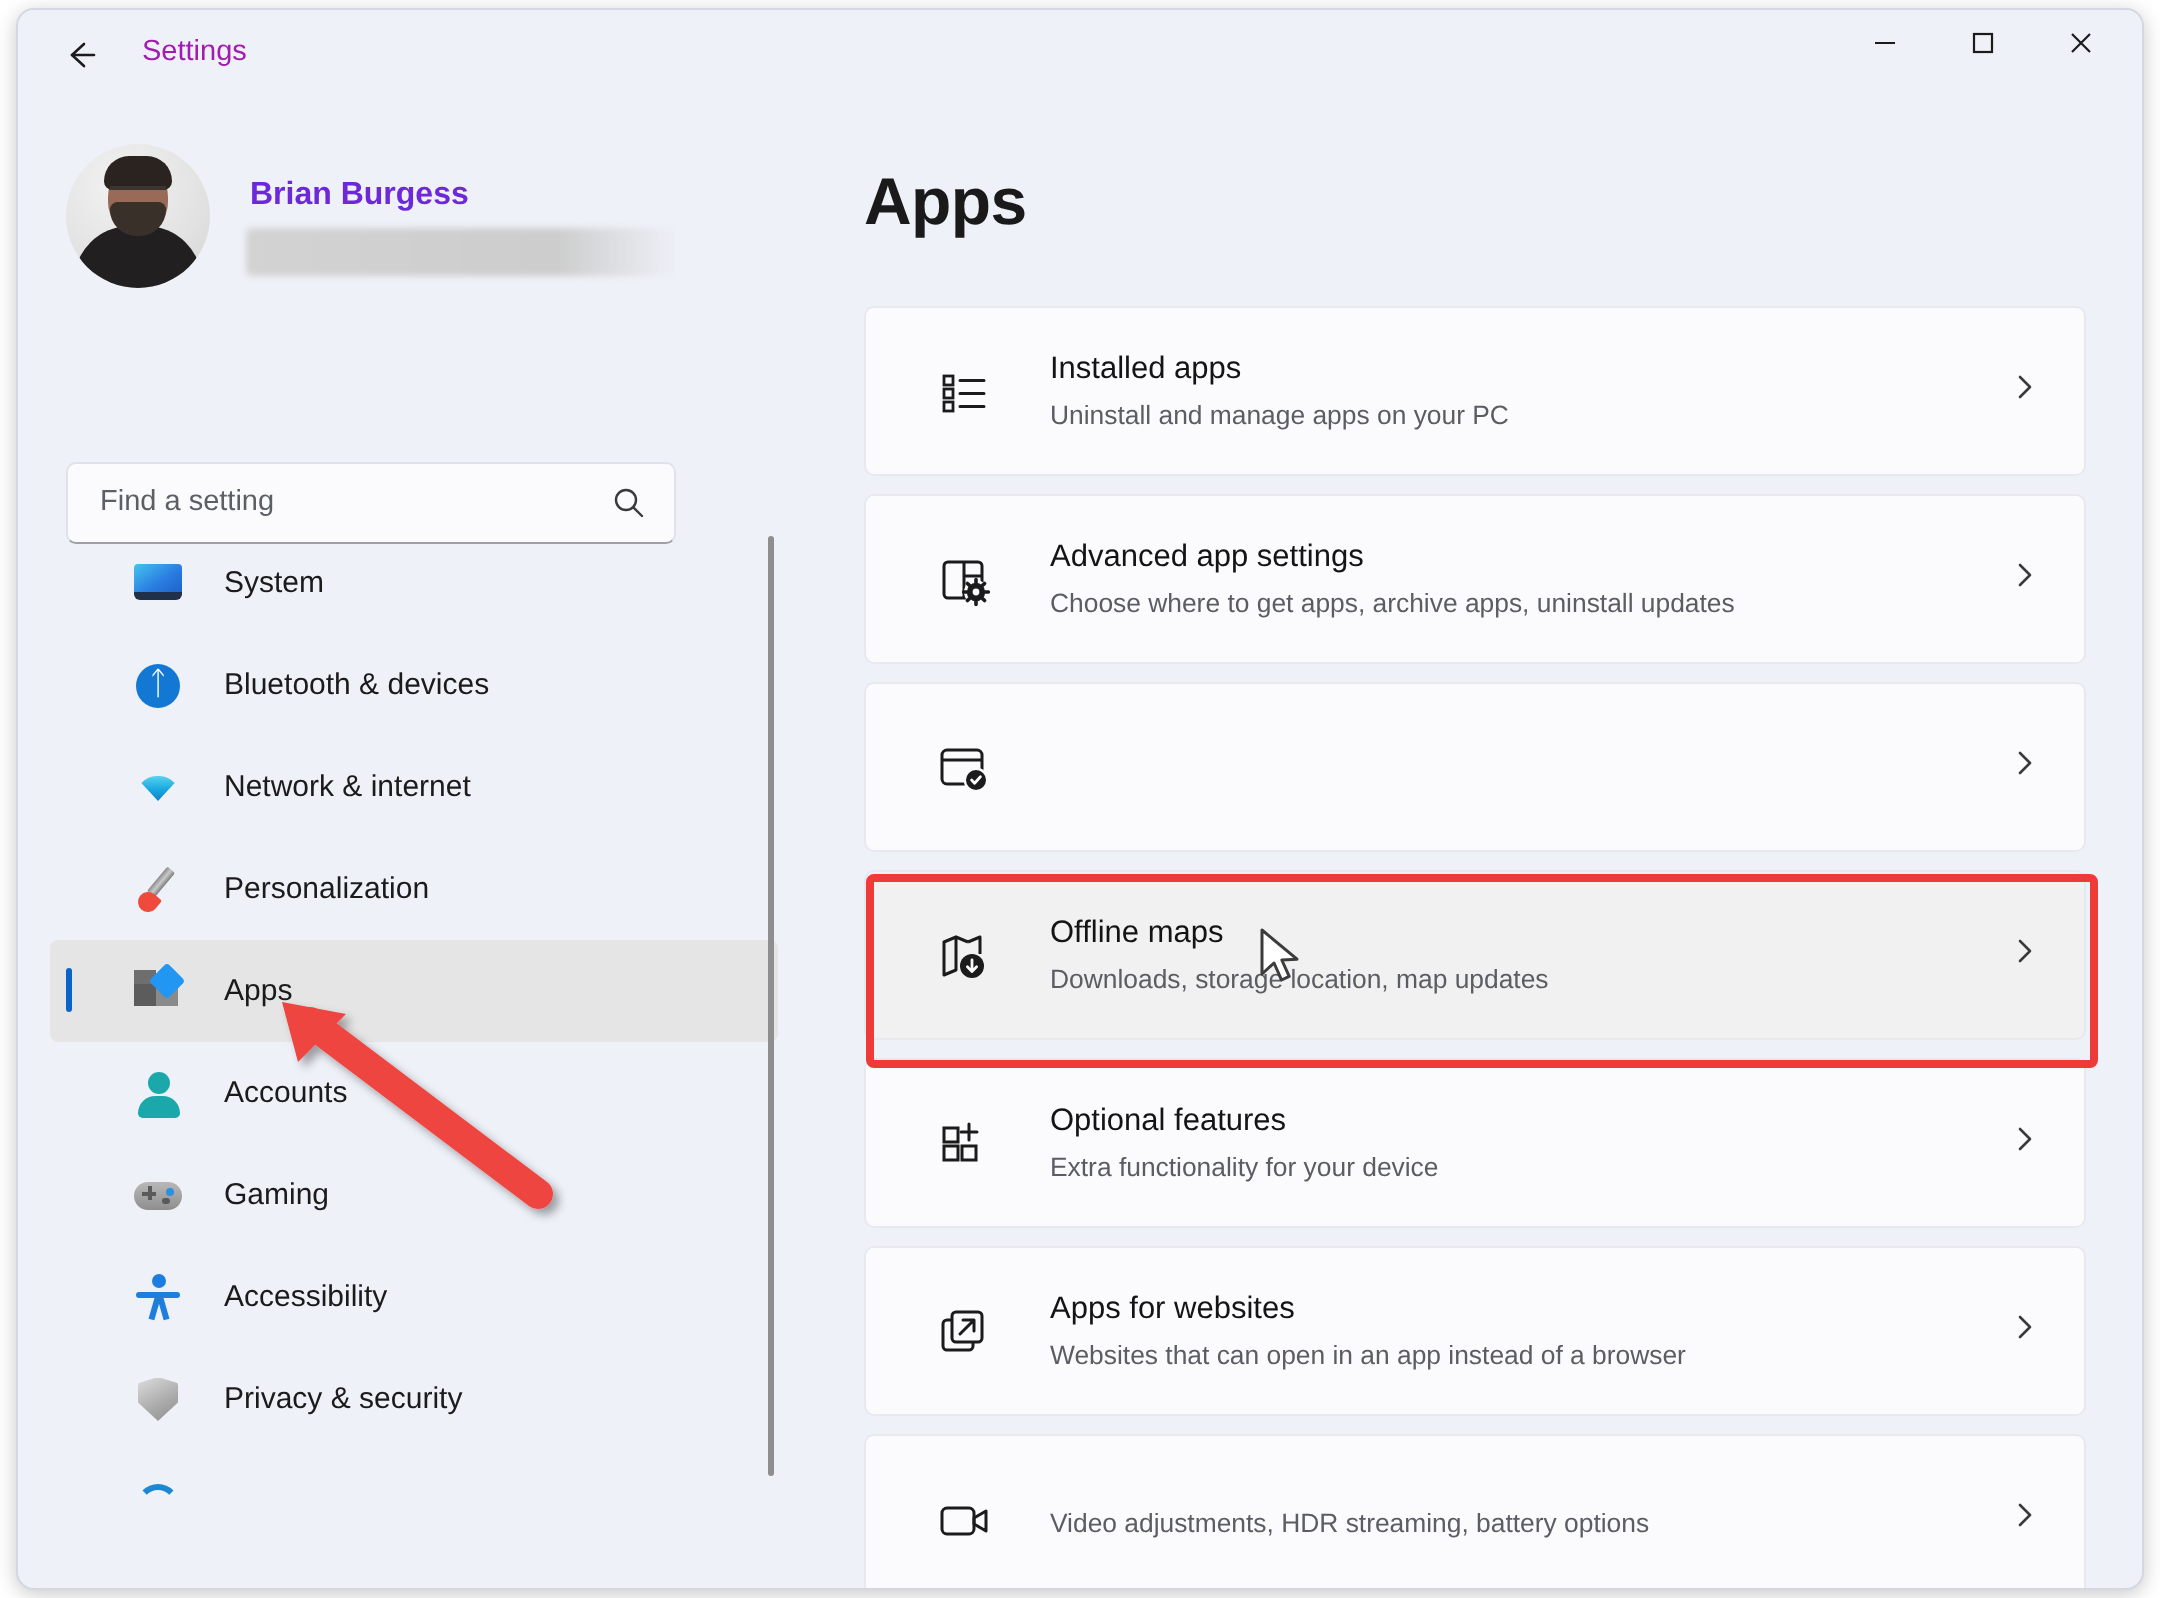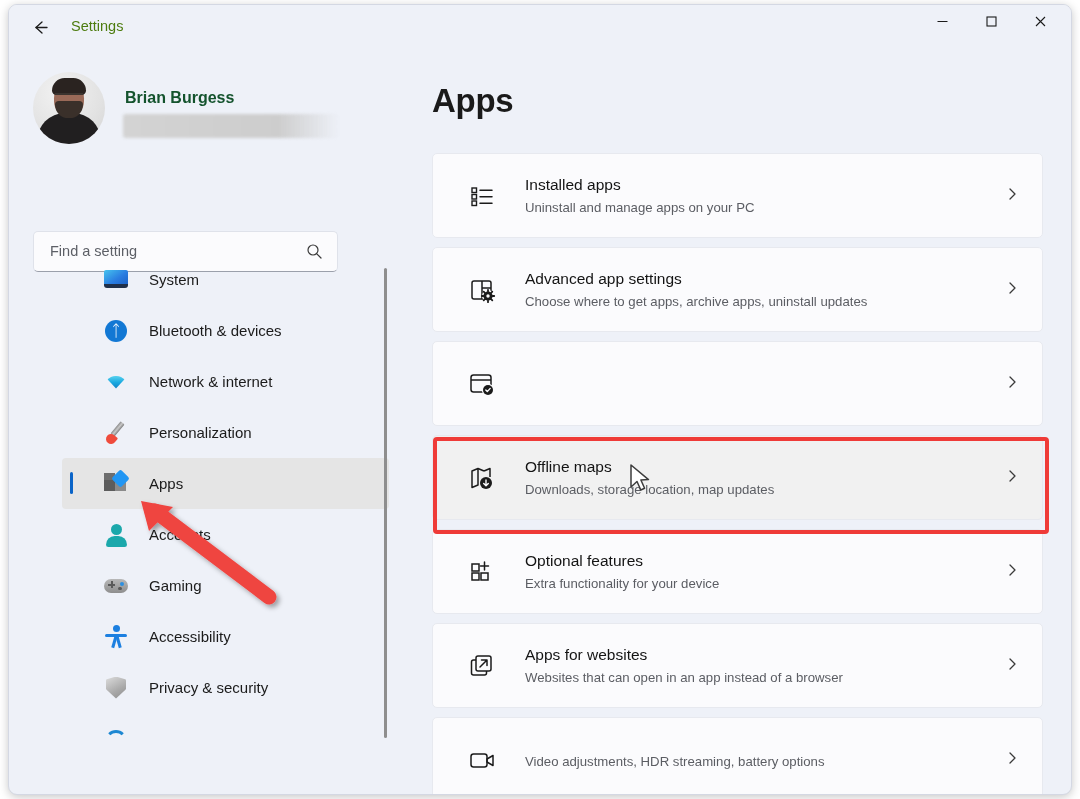--- a/index.html
+++ b/index.html
@@ -37,21 +37,21 @@
     left: 14px; top: 6px;
     width: 34px; height: 32px;
     display: flex; align-items: center; justify-content: center;
     border-radius: 4px;
     cursor: pointer;
   }
   #app-title {
     position: absolute;
     left: 62px; top: 13px;
     font-size: 14.5px;
-    color: #4d7c0f;
+    color: #a21caf;
   }
   .wbtn {
     position: absolute;
     top: 0; width: 46px; height: 32px;
     display: flex; align-items: center; justify-content: center;
     cursor: pointer;
   }
   #btn-min { right: 108px; }
   #btn-max { right: 59px; }
   #btn-close { right: 10px; }
@@ -98,21 +98,21 @@
     background: #3a302a;
   }
   #avatar .body {
     position: absolute; left: 4px; top: 41px;
     width: 64px; height: 40px;
     border-radius: 28px 28px 0 0;
     background: #211f20;
   }
   #profile-name {
     position: absolute; left: 92px; top: 17px;
-    font-size: 16px; font-weight: bold; color: #14532d;
+    font-size: 16px; font-weight: bold; color: #6d28d9;
   }
   #profile-redacted {
     position: absolute; left: 90px; top: 42px;
     width: 216px; height: 24px;
     border-radius: 3px;
     background: linear-gradient(90deg,#d3d3d3 0%,#cfcfcf 45%,#cdcdcd 72%,rgba(205,205,205,0) 100%);
     filter: blur(1.6px);
   }
 
   #search-box {
@@ -126,24 +126,23 @@
     cursor: text;
   }
   #search-input-text {
     position: absolute; left: 16px; top: 11px;
     font-size: 14.5px; color: #5c5f66;
   }
   #search-icon { position: absolute; right: 14px; top: 11px; }
 
   #navlist {
     position: absolute;
-    left: 0; top: 205px;
+    left: 0; top: 217px;
     width: 396px; height: 530px;
     overflow: hidden;
-    padding-left: 37px;
   }
   .nav-item {
     position: relative;
     margin: 0 16px 0 16px;
     height: 51px;
     display: flex;
     align-items: center;
     border-radius: 4px;
     cursor: pointer;
   }

